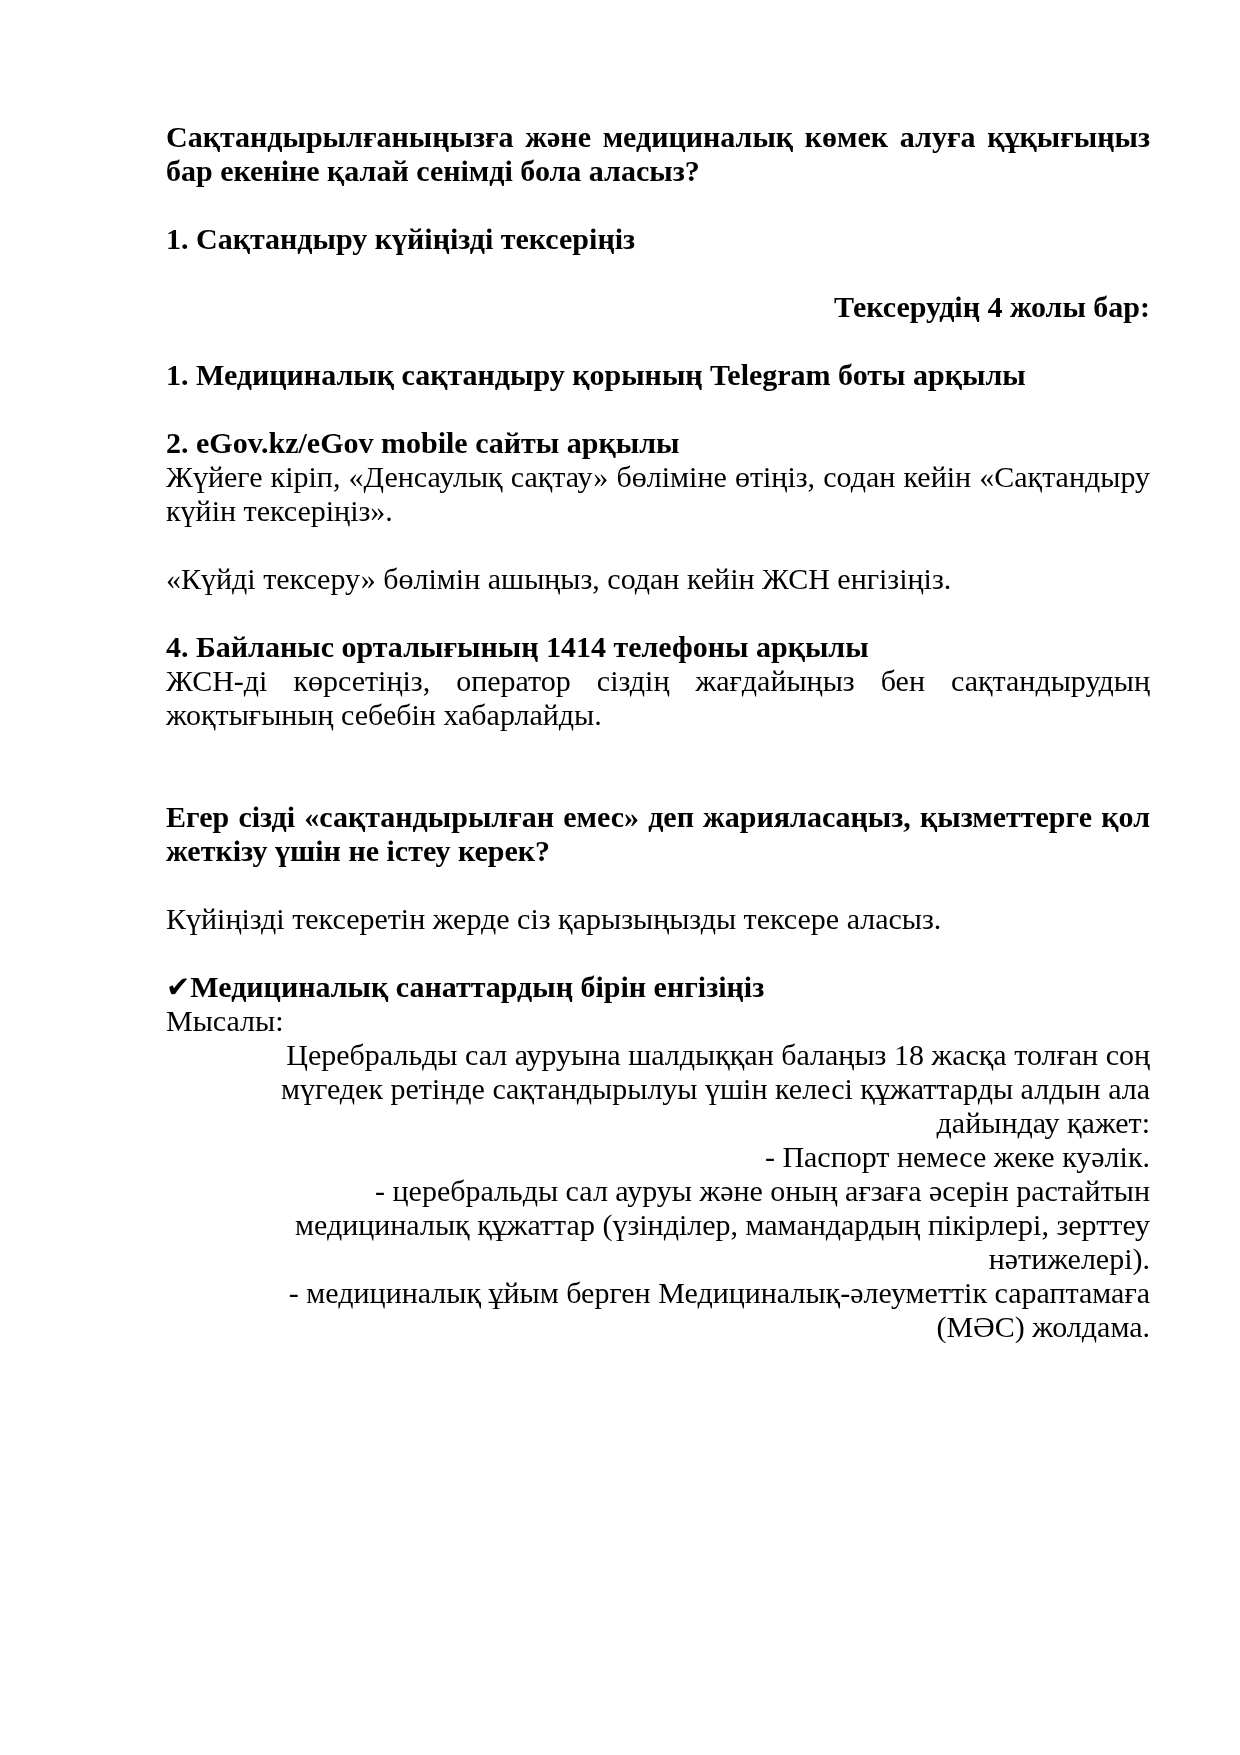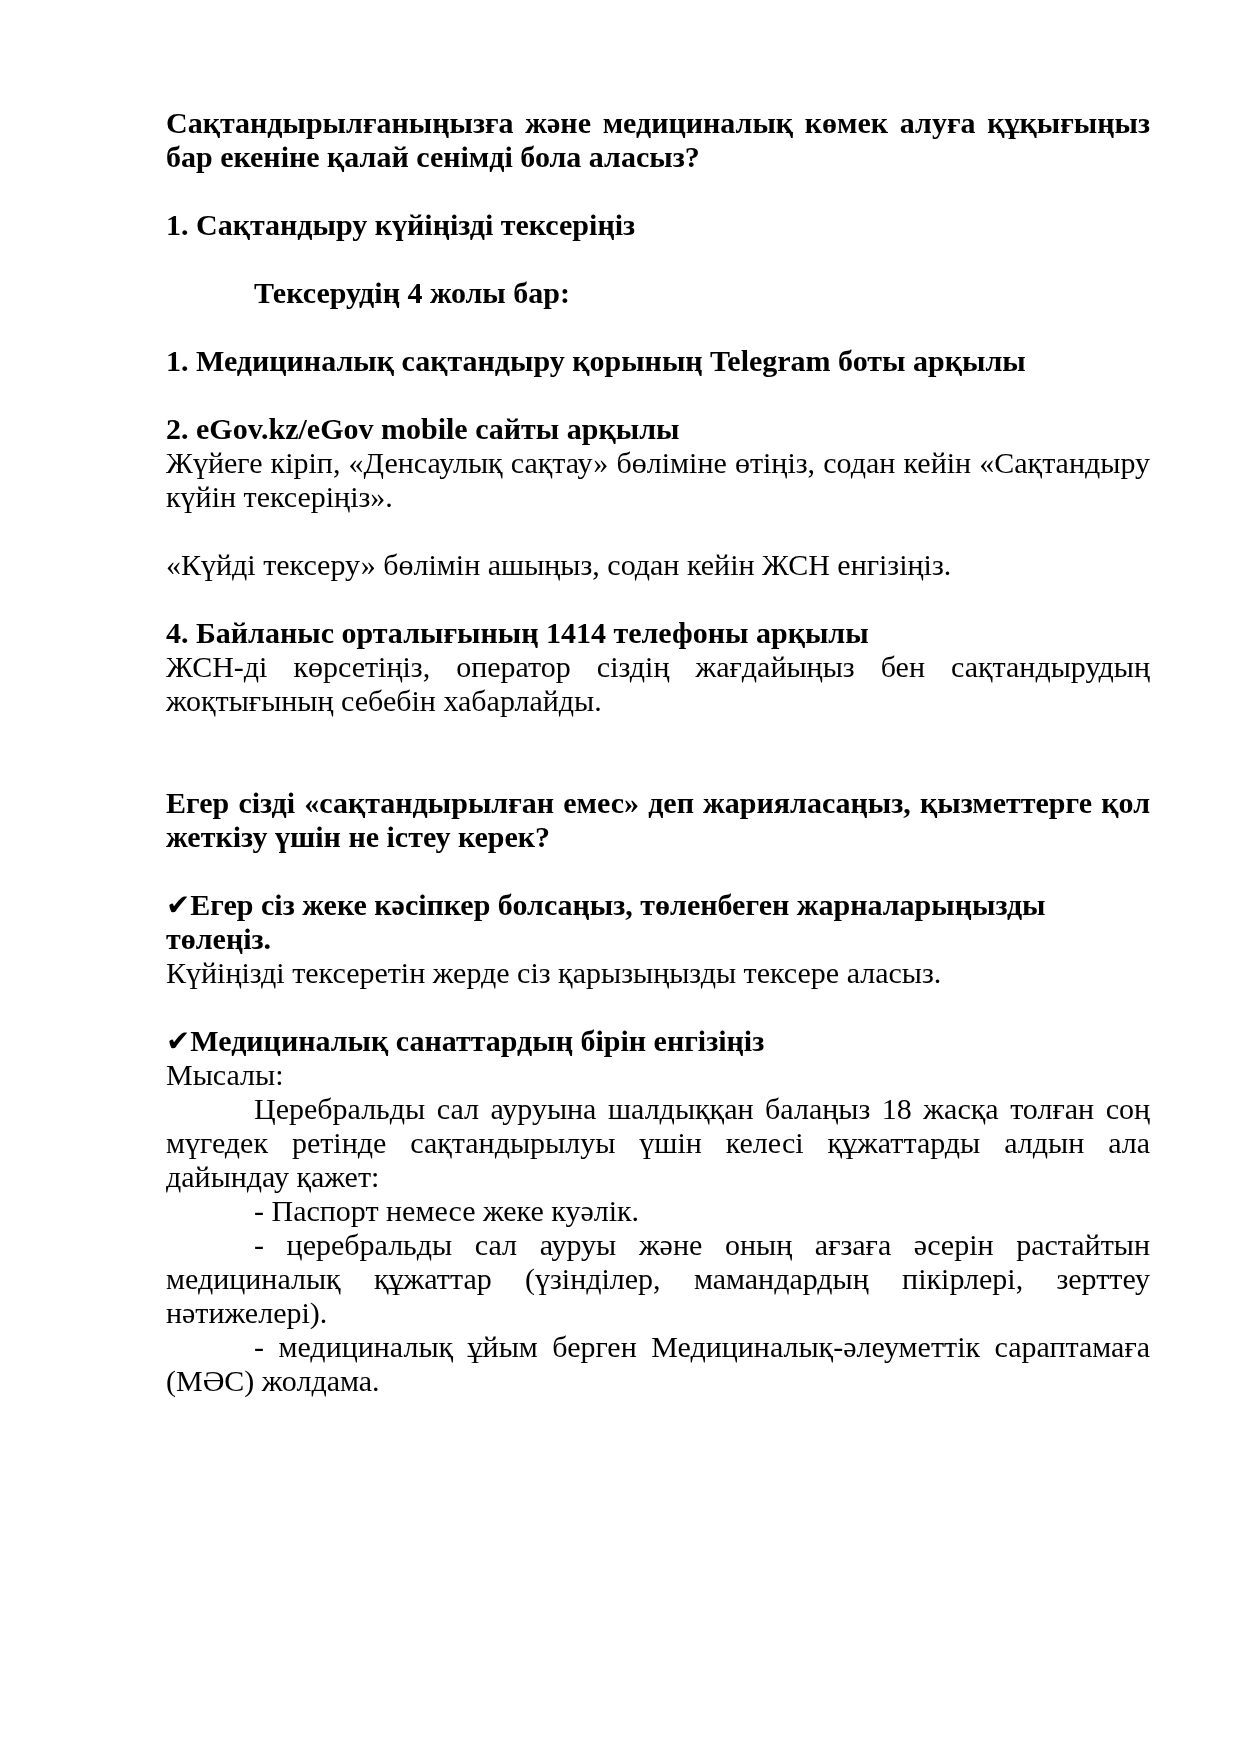--- a/index.html
+++ b/index.html
@@ -13,31 +13,31 @@
     height: 1755px;
     background: #ffffff;
     overflow: hidden;
     color: #000000;
     font-family: "Liberation Serif", "DejaVu Serif", serif;
     font-size: 30px;
     line-height: 34px;
   }
   .content {
     position: absolute;
-    top: 106px;
+    top: 120px;
     left: 166px;
     width: 984px;
   }
   p {
     margin: 0;
     padding: 0;
   }
   .b { font-weight: bold; }
   .j { text-align: justify; }
-  .ind { text-indent: 88px; }
+  .ind { text-indent: 88px; text-align: right; }
   .gap  { height: 34px; }
   .gap2 { height: 68px; }
   .check {
     font-family: "DejaVu Sans", sans-serif;
     font-weight: bold;
     font-size: 29px;
   }
 </style>
 </head>
 <body>
@@ -72,21 +72,20 @@
 
     <p class="b">4. Байланыс орталығының 1414 телефоны арқылы</p>
     <p class="j">ЖСН-ді көрсетіңіз, оператор сіздің жағдайыңыз бен сақтандырудың жоқтығының себебін хабарлайды.</p>
 
     <div class="gap2"></div>
 
     <p class="b j">Егер сізді «сақтандырылған емес» деп жарияласаңыз, қызметтерге қол жеткізу үшін не істеу керек?</p>
 
     <div class="gap"></div>
 
-    <p class="b"><span class="check">✔</span><span>Егер сіз жеке кәсіпкер болсаңыз, төленбеген жарналарыңызды төлеңіз.</span></p>
     <p>Күйіңізді тексеретін жерде сіз қарызыңызды тексере аласыз.</p>
 
     <div class="gap"></div>
 
     <p class="b"><span class="check">✔</span><span>Медициналық санаттардың бірін енгізіңіз</span></p>
     <p>Мысалы:</p>
     <p class="j ind">Церебральды сал ауруына шалдыққан балаңыз 18 жасқа толған соң мүгедек ретінде сақтандырылуы үшін келесі құжаттарды алдын ала дайындау қажет:</p>
     <p class="ind">- Паспорт немесе жеке куәлік.</p>
     <p class="j ind">- церебральды сал ауруы және оның ағзаға әсерін растайтын медициналық құжаттар (үзінділер, мамандардың пікірлері, зерттеу нәтижелері).</p>
     <p class="j ind">- медициналық ұйым берген Медициналық-әлеуметтік сараптамаға (МӘС) жолдама.</p>

